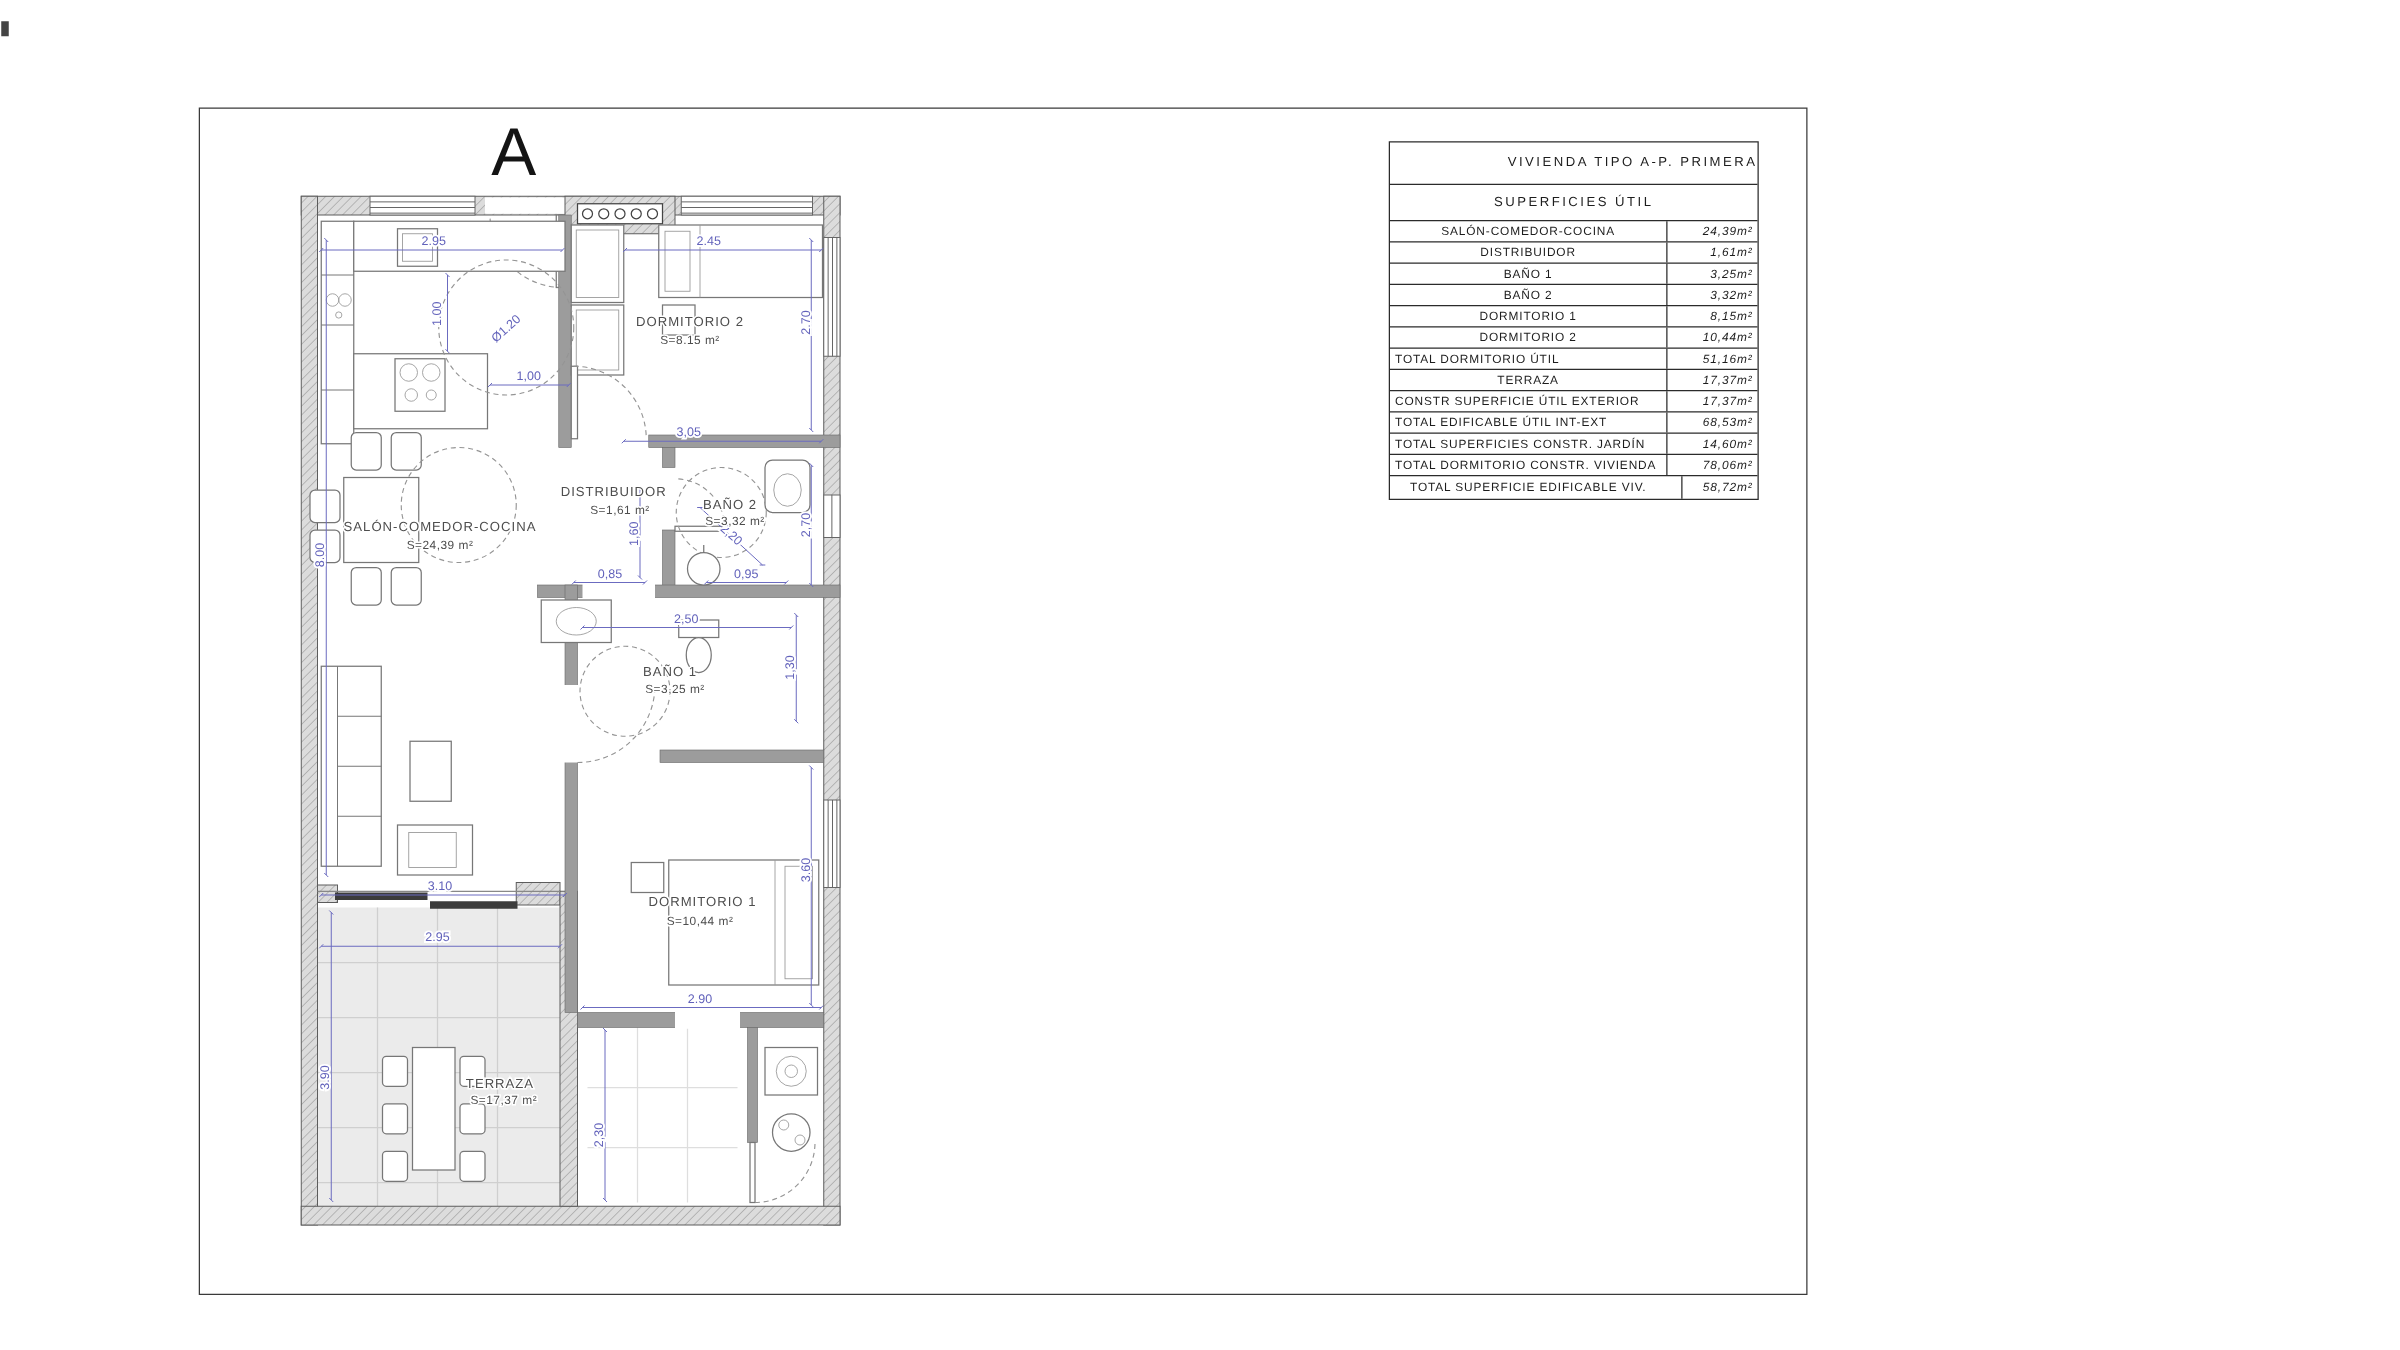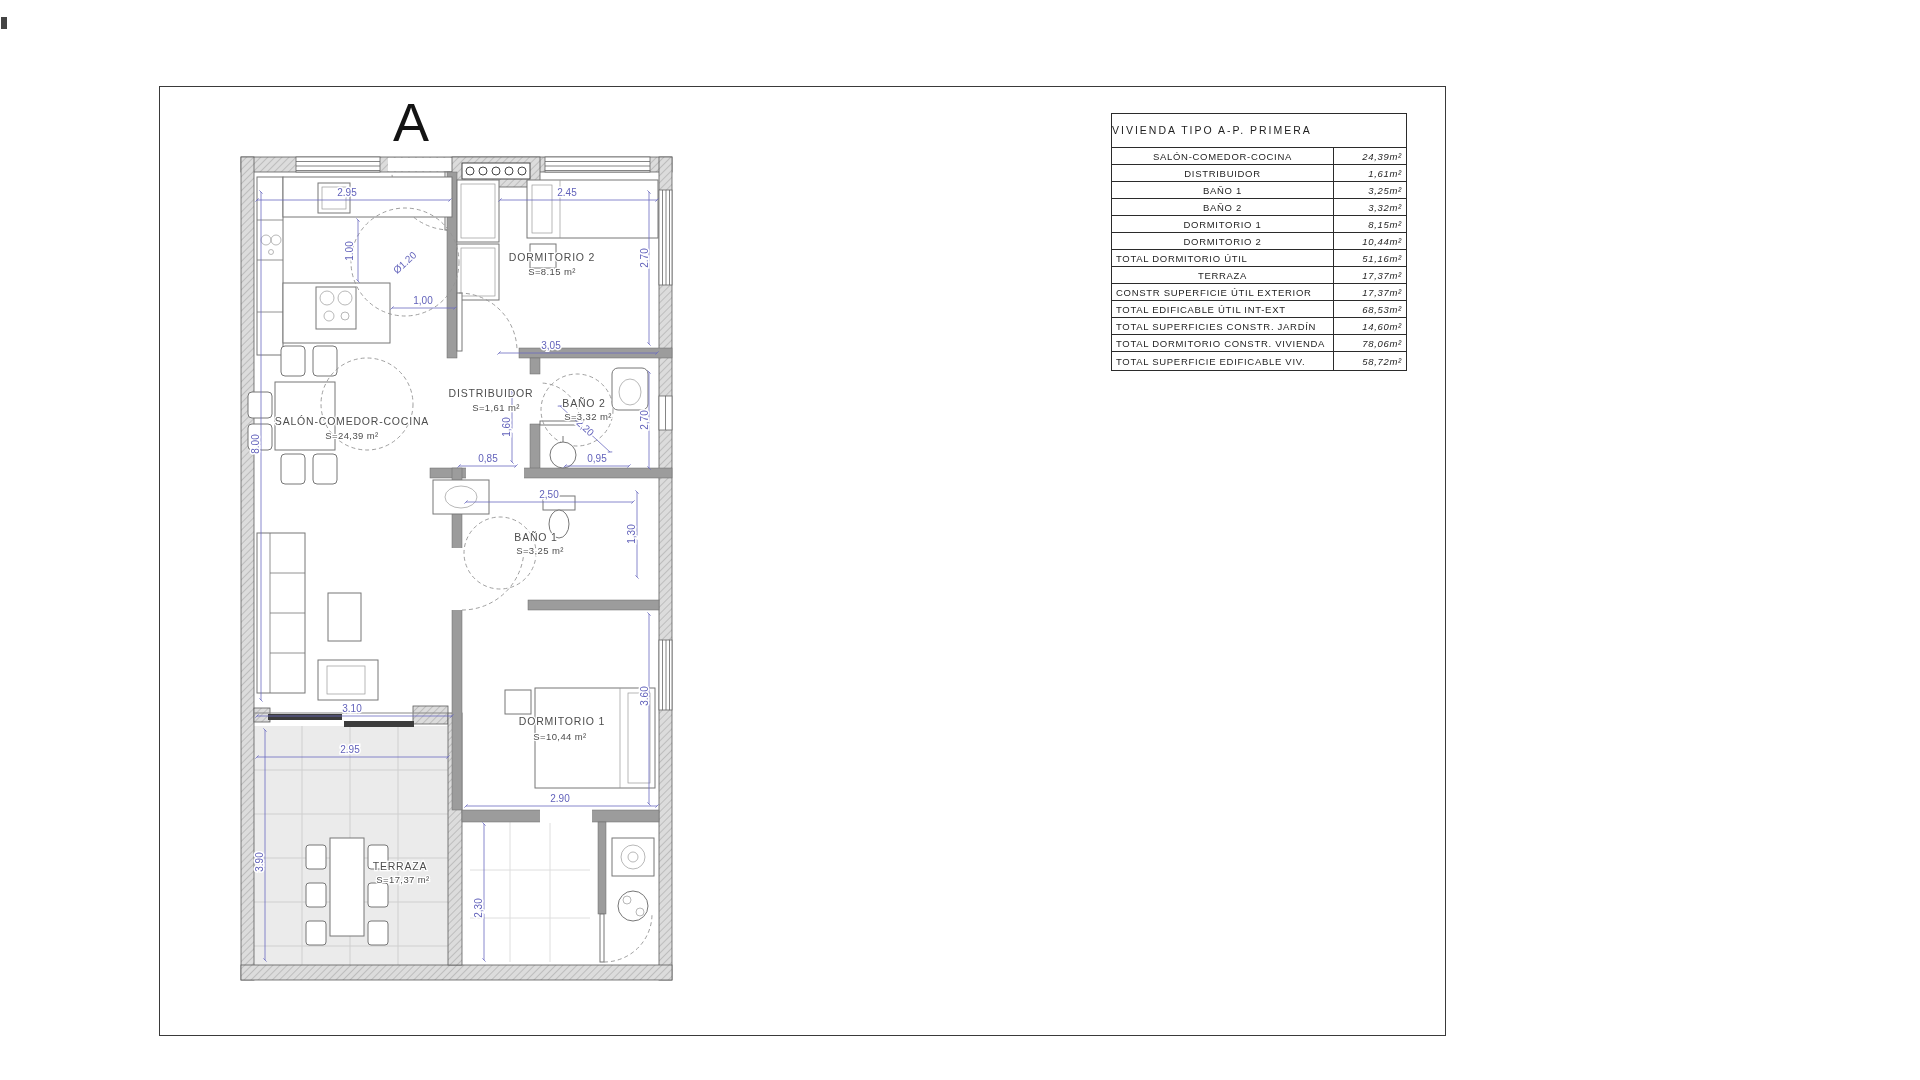--- a/index.html
+++ b/index.html
@@ -7,24 +7,24 @@
     width:1920px;height:1080px;background:#ffffff;position:relative;
     font-family:"Liberation Sans", sans-serif;overflow:hidden;color:#222;
   }
   .corner-mark{position:absolute;left:1px;top:17px;width:6px;height:12px;background:#444;}
   .sheet{position:absolute;left:159px;top:86px;width:1285px;height:948px;border:1px solid #3a3a3a;background:#fff;}
   .plan-letter{position:absolute;left:393px;top:95px;font-size:54px;line-height:54px;color:#141414;font-weight:500;letter-spacing:1px;}
   .plan-svg{position:absolute;left:238px;top:150px;}
 
   
   .stable{position:absolute;left:1111px;top:113px;width:296px;border:1.5px solid #2b2b2b;background:#fff;box-sizing:border-box;}
-  .st-title{height:33px;line-height:33px;text-align:left;font-size:10.5px;letter-spacing:2px;border-bottom:1px solid #2b2b2b;color:#1d1d1d;}
+  .st-title{height:33px;line-height:33px;text-align:right;font-size:10.5px;letter-spacing:2px;border-bottom:1px solid #2b2b2b;color:#1d1d1d;}
   .st-sub{height:28px;line-height:28px;text-align:center;font-size:10.5px;letter-spacing:2px;border-bottom:1px solid #2b2b2b;color:#1d1d1d;}
   .st-row{display:flex;height:16px;border-bottom:1px solid #2b2b2b;font-size:9.5px;letter-spacing:.7px;color:#1d1d1d;}
-  .st-row:last-child{border-bottom:none;height:18px;}
+  .st-row:last-child{border-bottom:none;height:18px;margin-left:12px;}
   .st-label{width:221px;border-right:1px solid #2b2b2b;display:flex;align-items:center;justify-content:center;white-space:nowrap;overflow:hidden;}
   .st-row.left .st-label{justify-content:flex-start;padding-left:4px;width:217px;}
   .st-value{flex:1;display:flex;align-items:center;justify-content:flex-end;padding-right:4px;white-space:nowrap;font-style:italic;}
 
   
   .wall{fill:url(#hatch);stroke:#5c5c5c;stroke-width:.8;}
   .iwall{fill:#9c9c9c;stroke:#6a6a6a;stroke-width:.5;}
   .furn{fill:#ffffff;stroke:#777;stroke-width:1;}
   .furn-thin{fill:none;stroke:#999;stroke-width:.7;}
   .dash{fill:none;stroke:#949494;stroke-width:.9;stroke-dasharray:4 3;}
@@ -318,20 +318,21 @@
     <text class="roomarea" x="540" y="554">S=3,25 m²</text>
     <text class="roomname" x="562" y="725">DORMITORIO 1</text>
     <text class="roomarea" x="560" y="740">S=10,44 m²</text>
     <text class="roomname" x="400" y="870">TERRAZA</text>
     <text class="roomarea" x="403" y="883">S=17,37 m²</text>
   </g>
 </svg>
 
 <div class="stable">
   <div class="st-title">VIVIENDA  TIPO  A-P.  PRIMERA</div>
+  <div class="st-sub">SUPERFICIES  ÚTIL</div>
   <div>
 
       <div class="st-row">
         <div class="st-label">SALÓN-COMEDOR-COCINA</div>
         <div class="st-value">24,39m²</div>
       </div>
 
       <div class="st-row">
         <div class="st-label">DISTRIBUIDOR</div>
         <div class="st-value">1,61m²</div>

